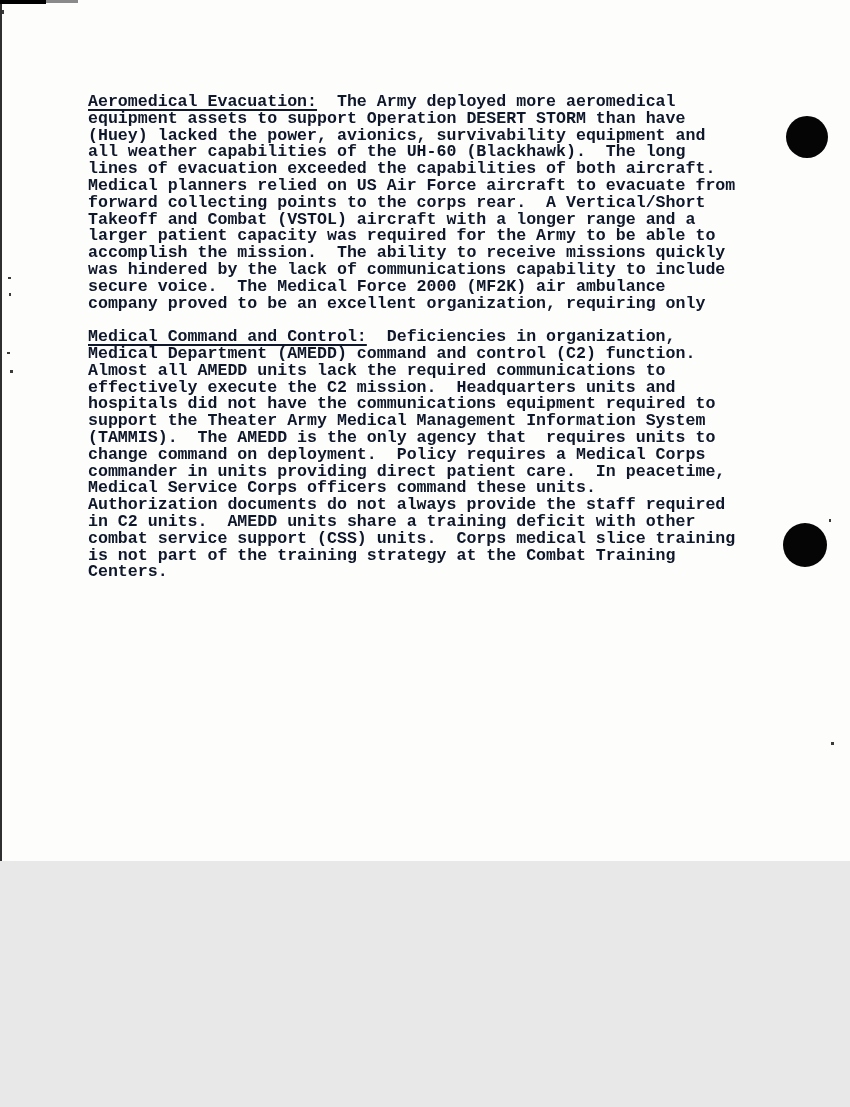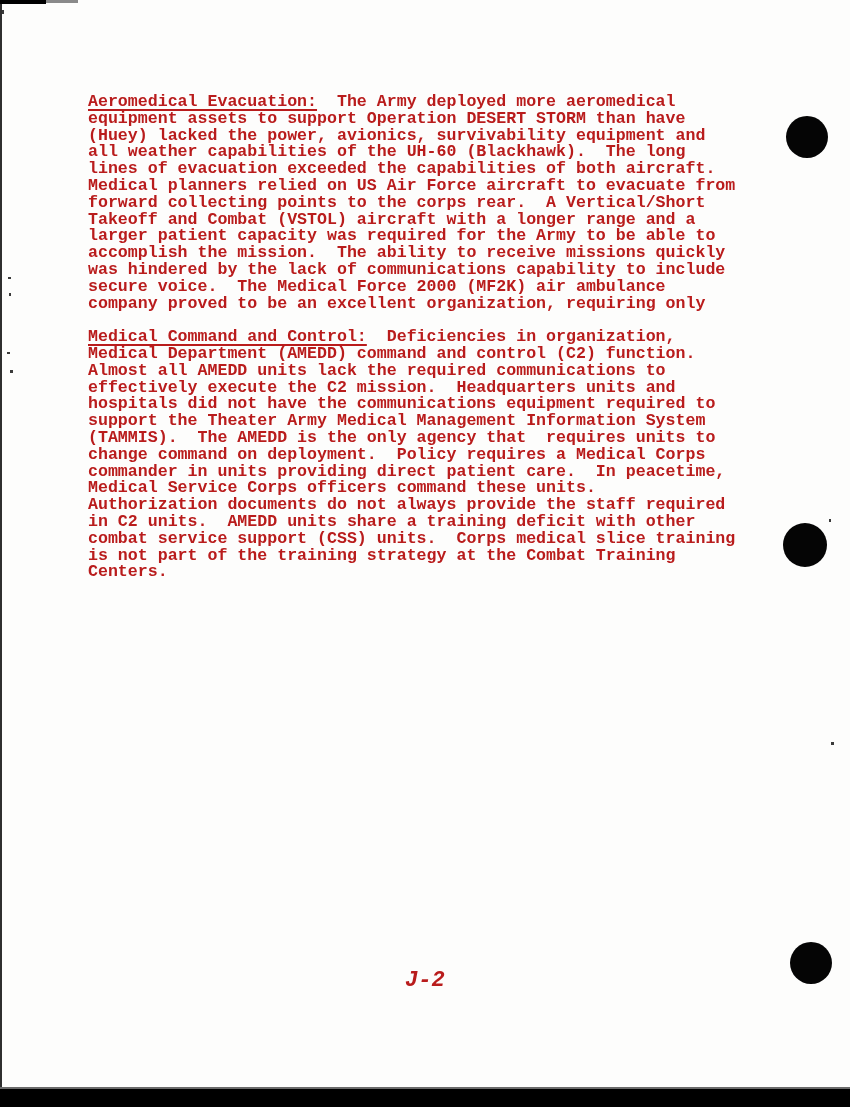--- a/index.html
+++ b/index.html
@@ -1,22 +1,22 @@
 <!DOCTYPE html>
 <html><head>
 <meta charset="utf-8">
 <style>
   html,body { margin:0; padding:0; background:#e8e8e8; }
   .page {
     position:relative;
-    width:850px; height:1107px;
+    width:850px; height:861px;
     background:#fdfdfc;
     overflow:hidden;
     font-family:"Liberation Mono","DejaVu Sans Mono",monospace;
-    color:#b91c1c;
+    color:#0f172a;
   }
   .doc {
     position:absolute;
     left:88px; top:94px; width:700px;
     font-size:16.6px;
     line-height:16.8px;
     font-weight:700;
     letter-spacing:0;
   }
   .para { margin:0 0 16.8px 0; }

